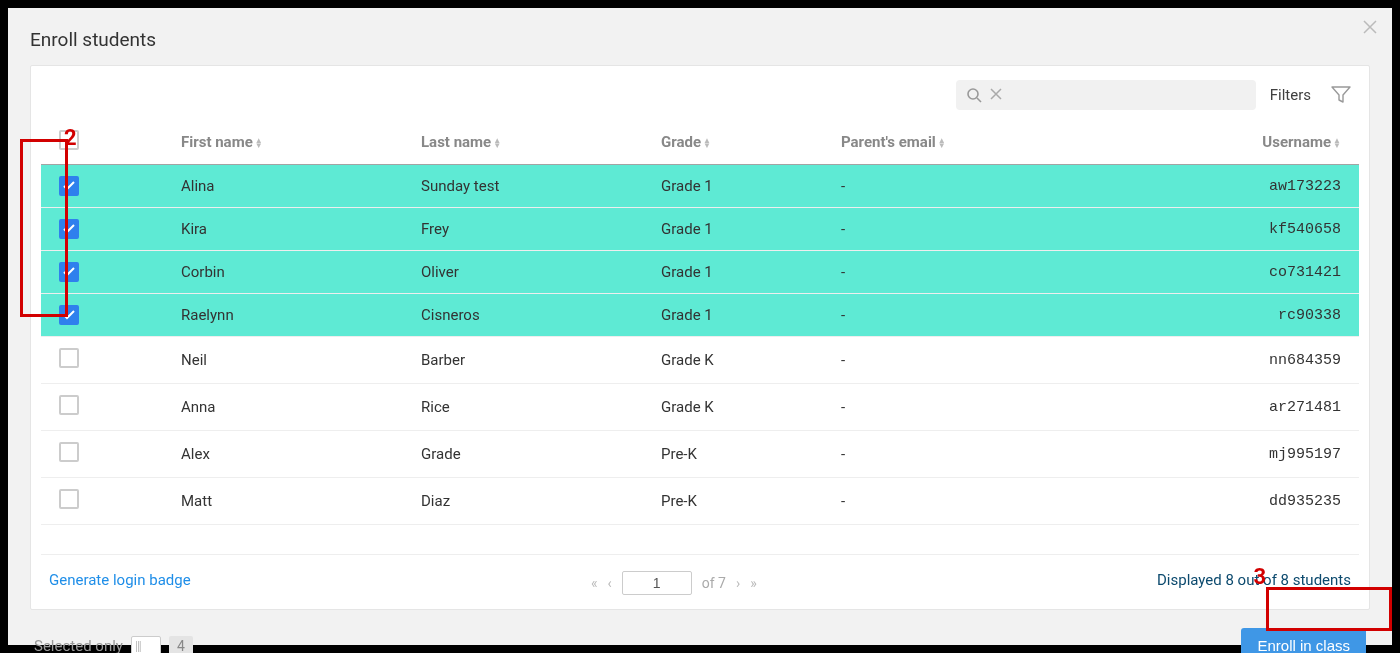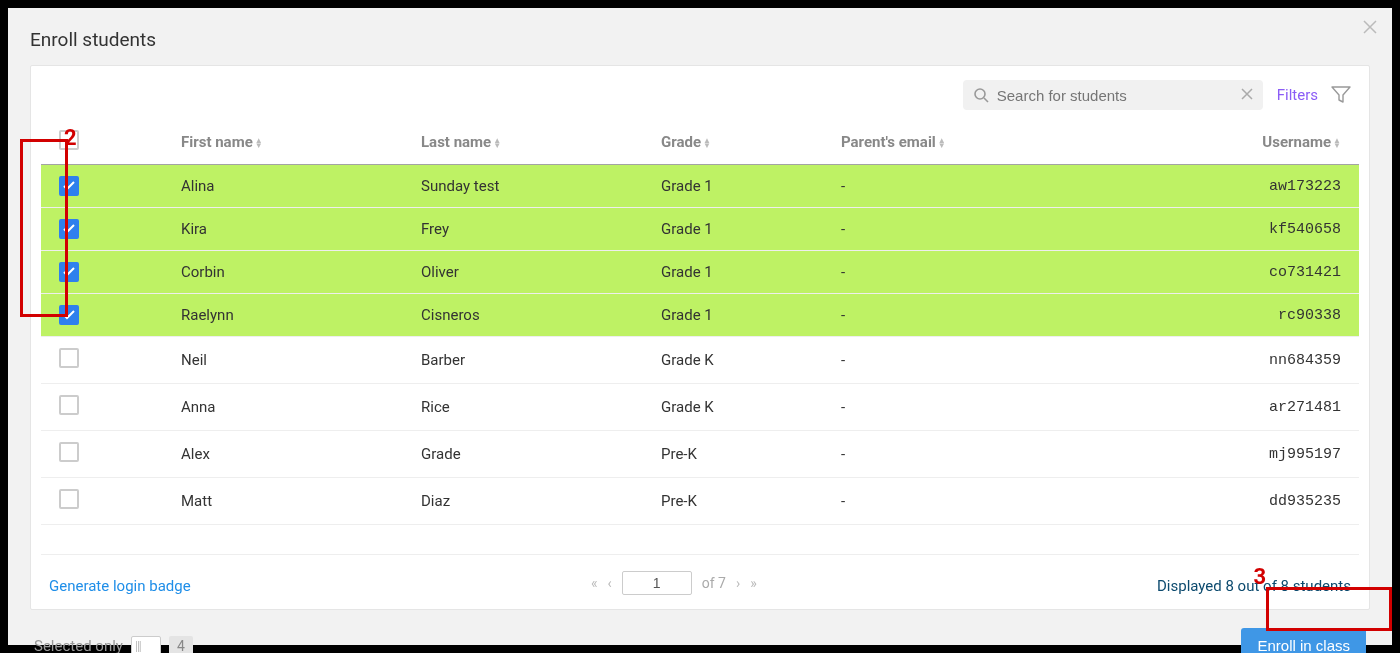--- a/index.html
+++ b/index.html
@@ -69,22 +69,22 @@
       outline: none;
     }
     .search-clear {
       color: #aaa;
       font-size: 15px;
       cursor: pointer;
     }
     .filters {
       display: flex;
       align-items: center;
-      gap: 13px;
-      color: #8b5cf6;
+      gap: 20px;
+      color: #404040;
       font-size: 15px;
       cursor: pointer;
     }
     table {
       width: 100%;
       border-collapse: collapse;
     }
     thead th {
       text-align: left;
       font-weight: 700;
@@ -103,42 +103,42 @@
       font-size: 8px;
       color: #bbb;
     }
     tbody td {
       padding: 11px 10px;
       border-bottom: 1px solid #eee;
       font-size: 15px;
       color: #333;
     }
     tbody td.last { text-align: right; padding-right: 18px; font-family: Liberation Mono, monospace;}
-    tbody tr.selected { background: #bef264; }
+    tbody tr.selected { background: #5eead4; }
     .cbx {
       width: 20px;
       height: 20px;
       border: 2px solid #ccc;
       border-radius: 2px;
       display: inline-flex;
       align-items: center;
       justify-content: center;
       cursor: pointer;
       background: #fff;
     }
     .cbx.checked {
       background: #2f80ed;
       border-color: #2f80ed;
     }
     .cbx.checked svg { display: block; }
     .cbx svg { display: none; }
     .cbx-col { width: 50px; padding-left: 18px !important; }
     .panel-footer {
       display: flex;
-      align-items: flex-end;
+      align-items: flex-start;
       justify-content: space-between;
       padding: 16px 8px 4px 8px;
     }
     .gen-link {
       color: #1f8ee8;
       font-size: 15px;
       cursor: pointer;
     }
     .pagination {
       display: flex;
@@ -226,21 +226,20 @@
     <div class="modal-title">Enroll students</div>
   </div>
 
   <div class="panel">
     <div class="panel-top">
       <div class="search-wrap">
         <svg width="16" height="16" viewBox="0 0 16 16">
             <circle cx="7" cy="7" r="5" stroke="#999" stroke-width="1.6" fill="none"></circle>
             <line x1="11" y1="11" x2="15" y2="15" stroke="#999" stroke-width="1.6"></line>
           </svg>
-        <input class="search-input" placeholder="Search for students" style="">
         <span class="search-clear">
           <svg width="12" height="12" viewBox="0 0 12 12">
               <path d="M1 1 L11 11 M11 1 L1 11" stroke="#aaa" stroke-width="1.5"></path>
             </svg>
         </span>
       </div>
       <div class="filters">
         <span>Filters</span>
         <svg width="20" height="18" viewBox="0 0 20 18">
             <path d="M1 1 L19 1 L12 9 L12 16 L8 14 L8 9 Z" stroke="#999" stroke-width="1.4" fill="none" stroke-linejoin="round"></path>

